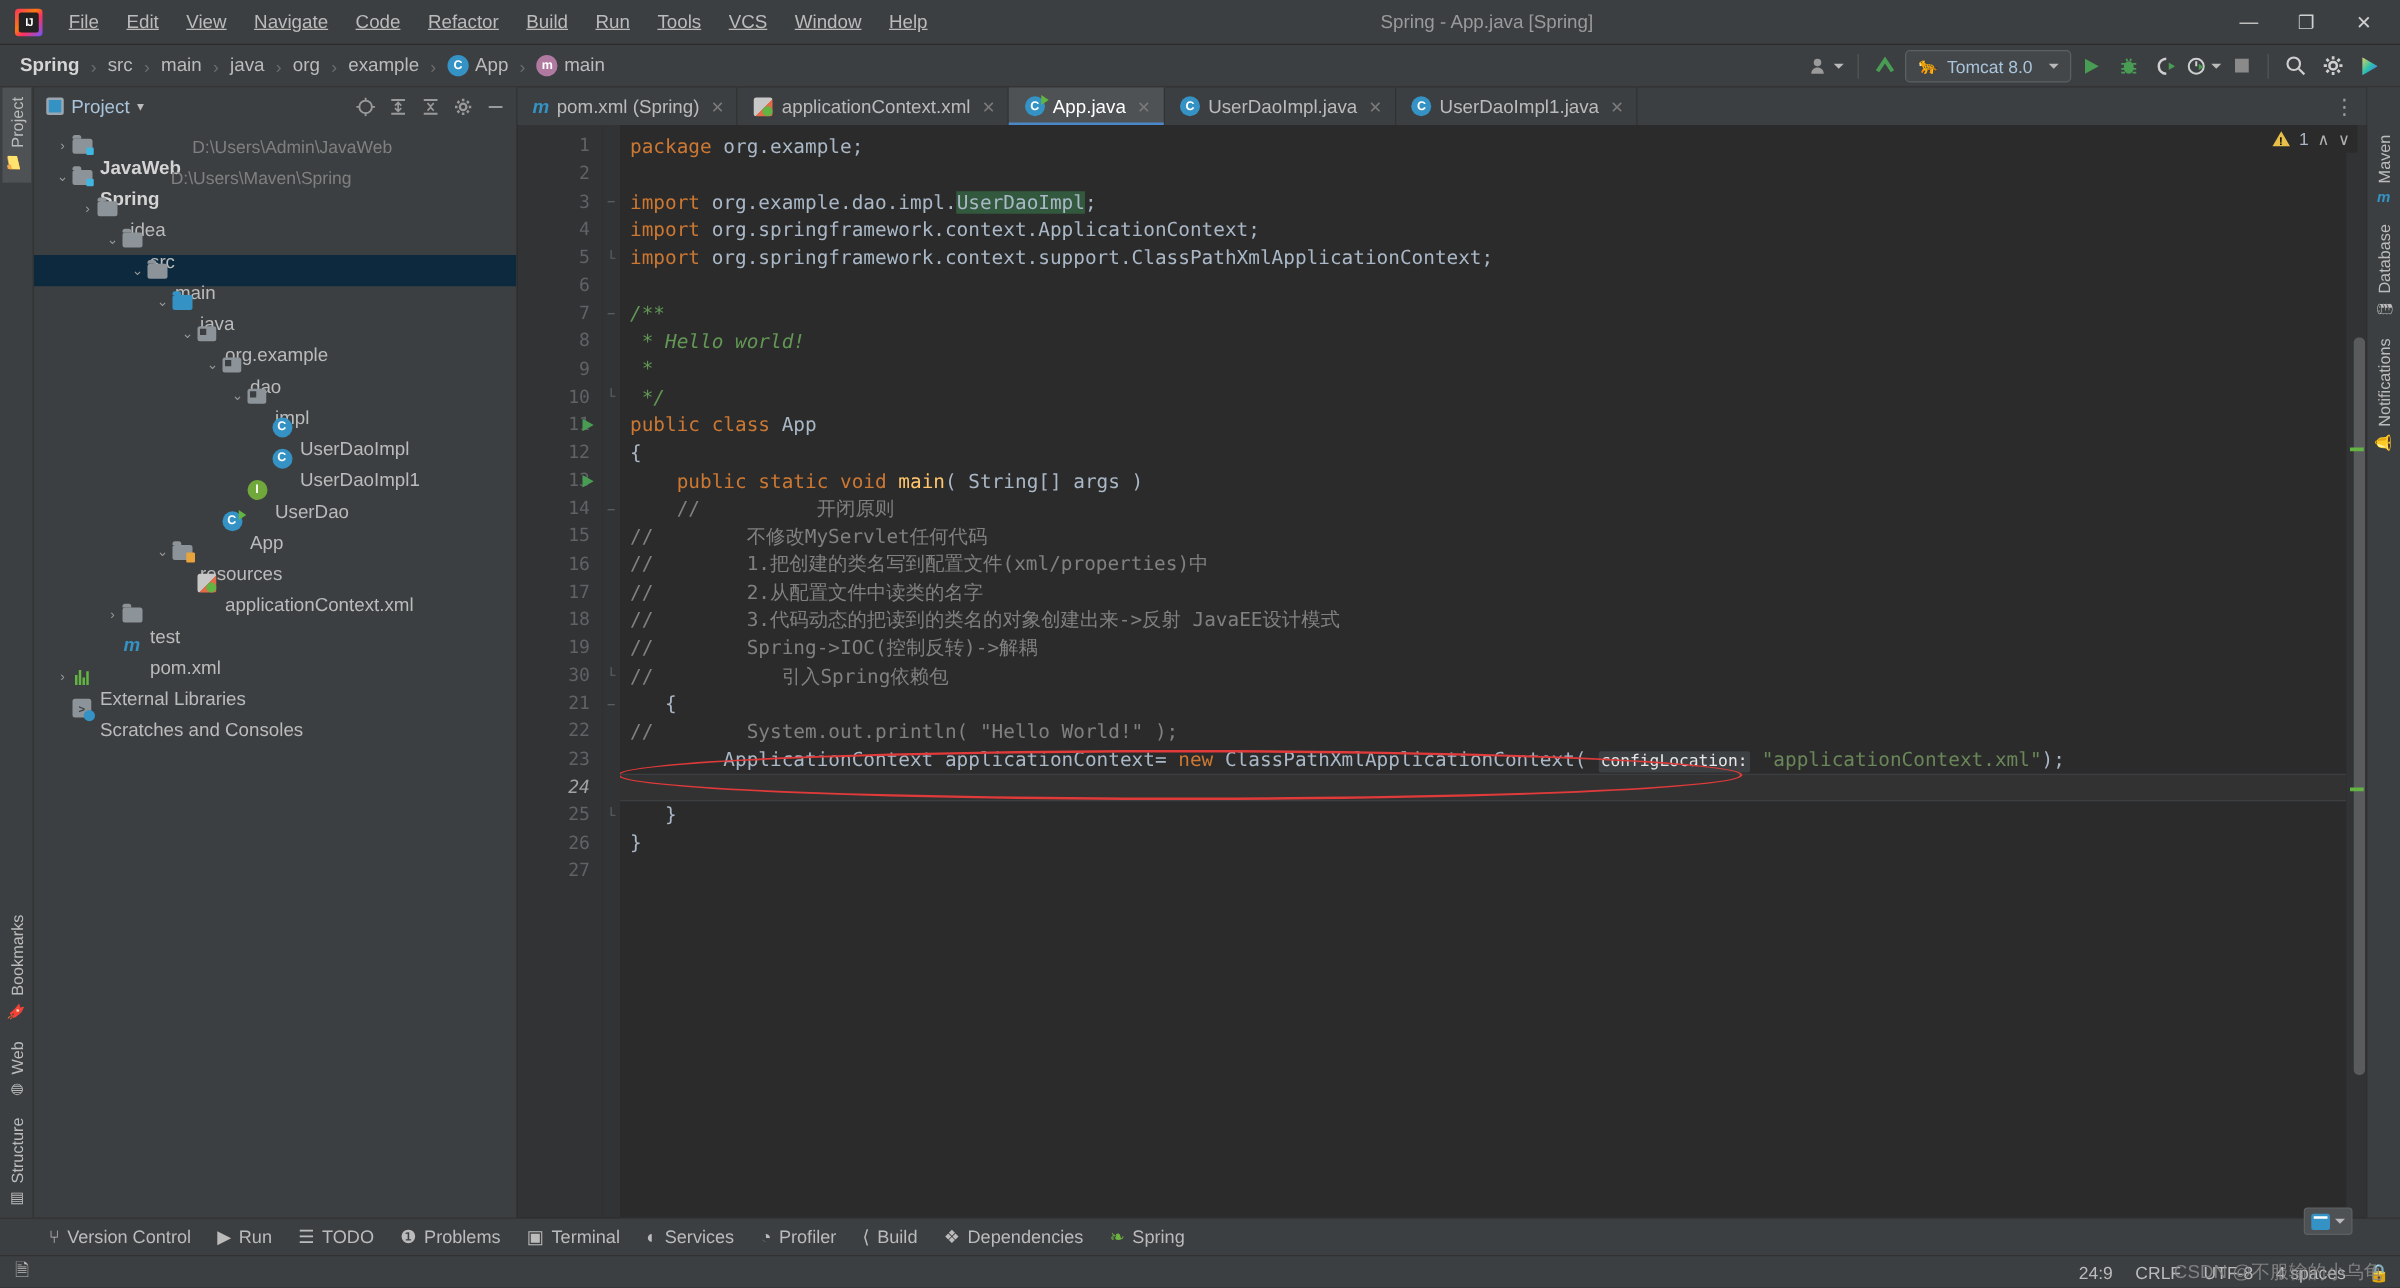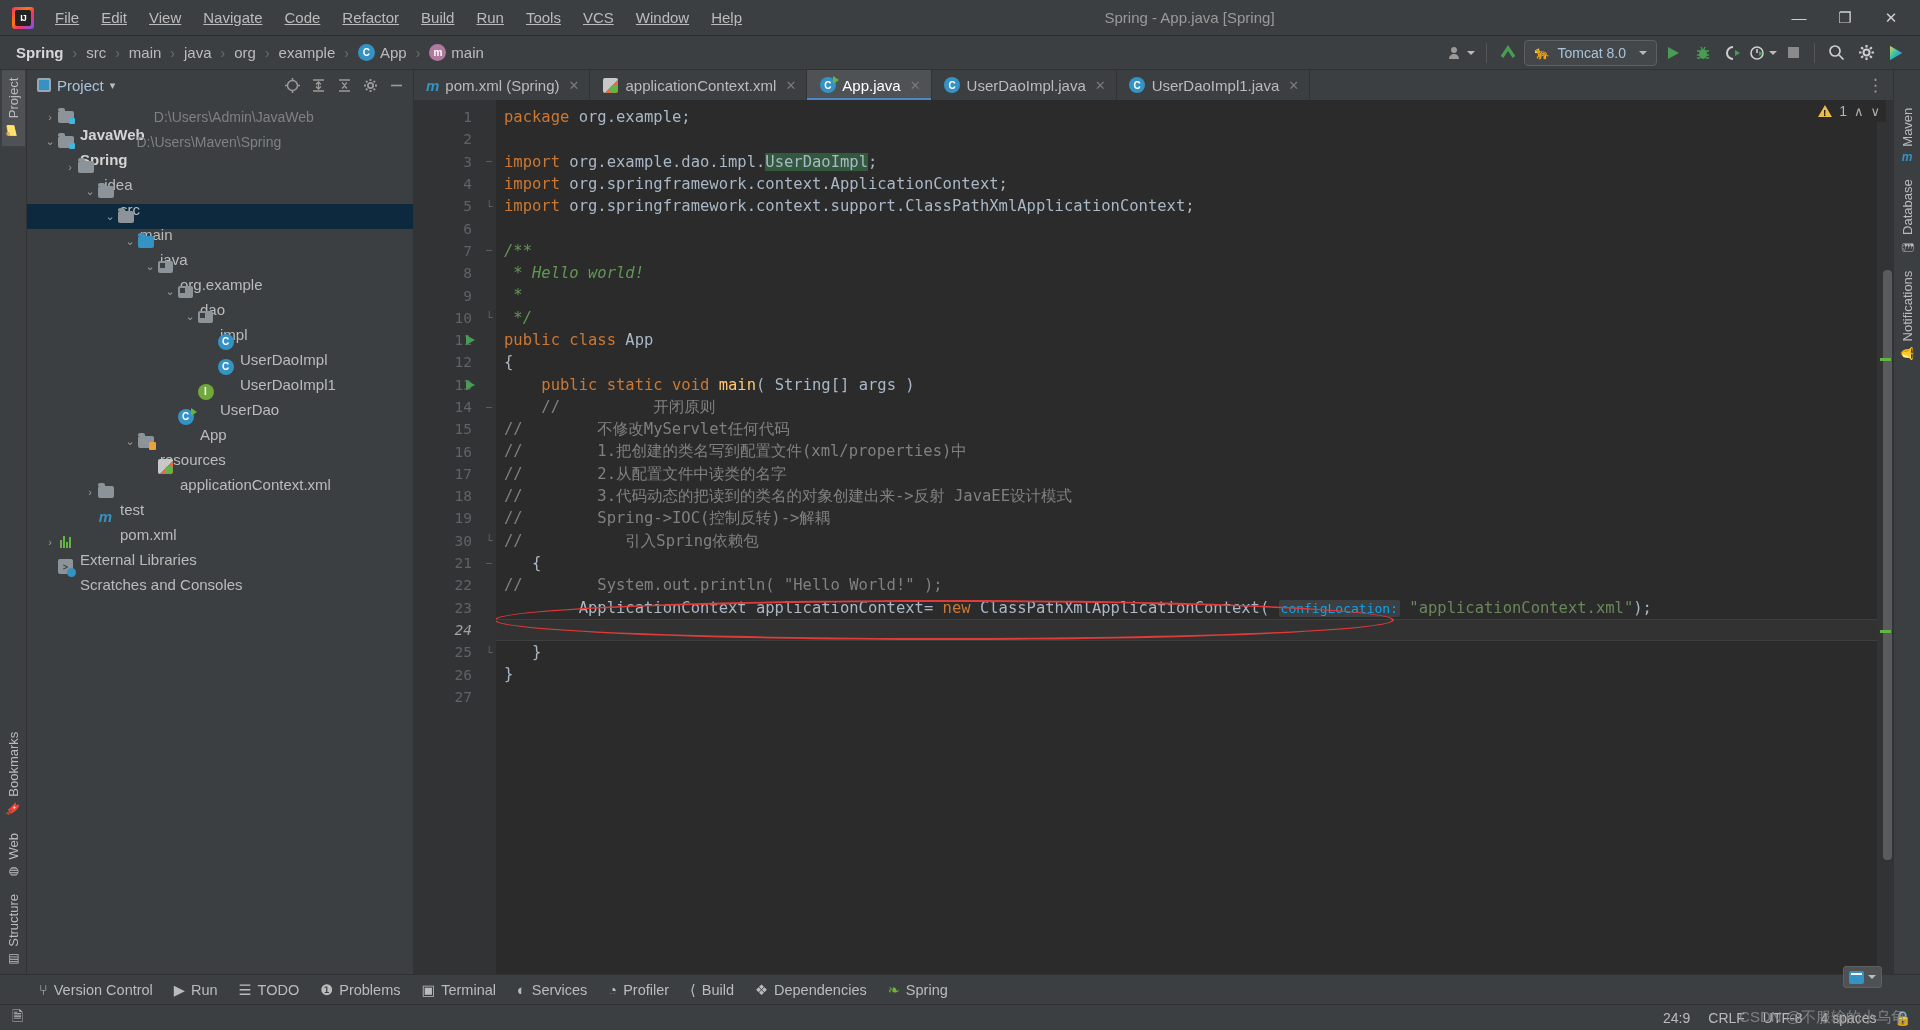--- a/index.html
+++ b/index.html
@@ -143,21 +143,21 @@
   .ln { height:22.3px; display:flex; align-items:center; justify-content:flex-end;
     padding-right:10px; color:#606366; font-family:"DejaVu Sans Mono",monospace; font-size:14.5px; }
   .ln.cur { color:#a4a3a3;font-style:italic; }
   .cl { height:22.3px; padding-left:8px; }
   .kw { color:#cc7832; }
   .str { color:#6a8759; }
   .cmt { color:#808080; }
   .doc { color:#629755; font-style:italic; }
   .fn { color:#ffc66d; }
   .hl { background:#32593d; }
-  .param { color:#0ea5e9; background:#3c4043; font-size:13px; padding:1px 2px; border-radius:2px; }
+  .param { color:#e5e5e5; background:#3c4043; font-size:13px; padding:1px 2px; border-radius:2px; }
   .cur-line { position:absolute; left:0; right:0; height:22.3px; background:#323232;
     border-top:1px solid #3c3f41; border-bottom:1px solid #3c3f41; }
   .caret-b { display:inline-block; width:2px; height:17px; background:#bbb; vertical-align:-3px; margin-right:-2px; }
   .gutter-run { position:absolute; left:52px; width:0;height:0;
     border-left:9px solid #499c54; border-top:5.5px solid transparent; border-bottom:5.5px solid transparent; }
 
   
   .inspstrip { width:16px; background:#313335; flex-shrink:0; position:relative; }
   .insp-head { height:30px; background:#3c3f41; display:flex; align-items:center;
      justify-content:flex-end; gap:6px; padding-right:8px; font-size:14px; flex-shrink:0; }

